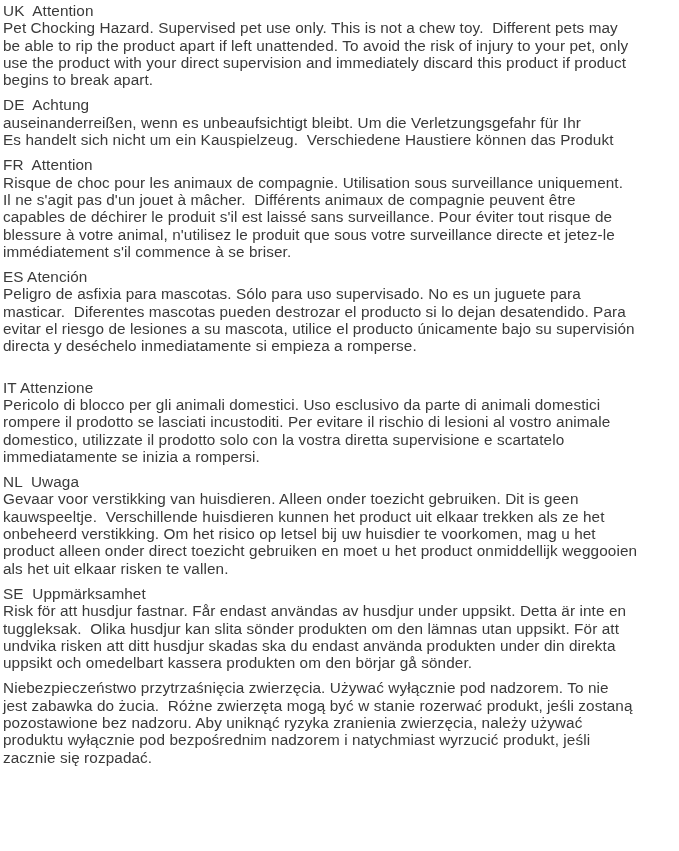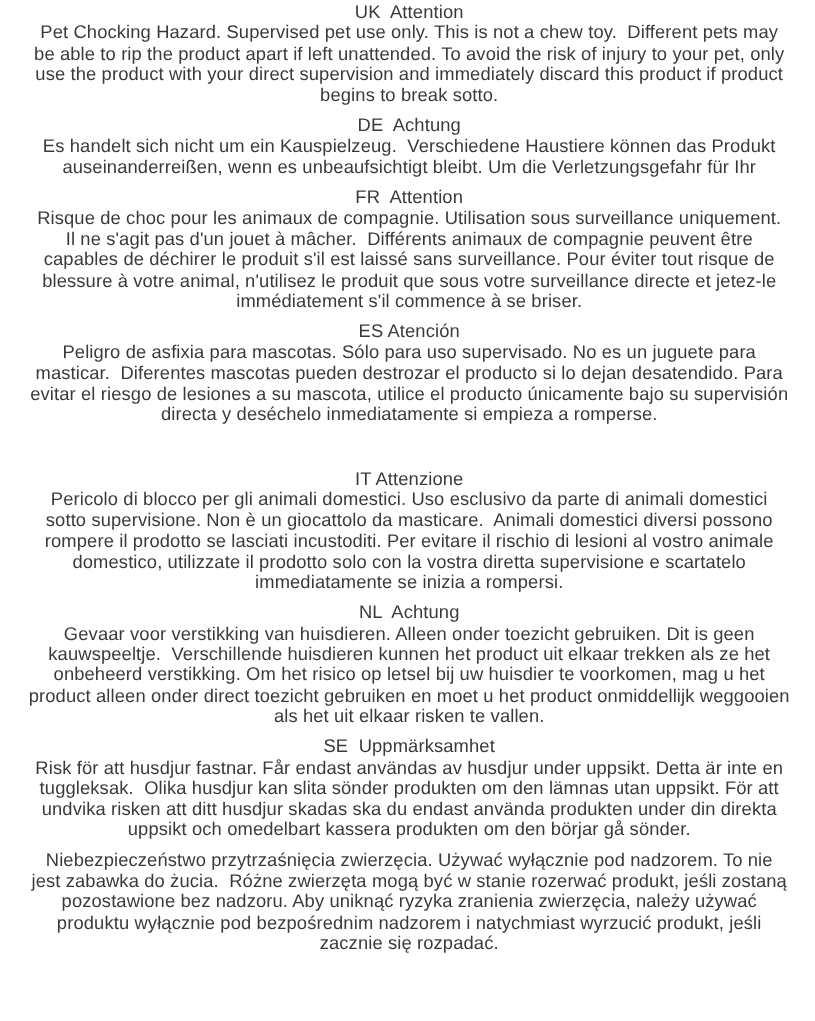--- a/index.html
+++ b/index.html
@@ -10,69 +10,67 @@
     overflow: hidden;
     font-family: "Liberation Sans", "DejaVu Sans", sans-serif;
     font-size: 15.3px;
     line-height: 17.3px;
     color: #3a3a3a;
     -webkit-font-smoothing: antialiased;
   }
   .doc { padding: 2px 0 0 3px; }
   .warning-section { margin: 0; }
   .warning-section + .warning-section { margin-top: 8px; }
-  .warning-section.gap-large { margin-top: 36px; }
+  .warning-section.gap-large { margin-top: 24px; }
   .section-header, .warning-line {
     white-space: pre;
     letter-spacing: 0.1px;
-    text-align: center;
   }
 </style>
 </head>
 <body style="background: rgb(255, 255, 255); color: rgb(58, 58, 58);">
 
 <div class="doc">
   <div id="sections">
       <section class="warning-section">
         <div class="section-header">UK  Attention</div>
         <div class="warning-line">Pet Chocking Hazard. Supervised pet use only. This is not a chew toy.  Different pets may</div>
         <div class="warning-line">be able to rip the product apart if left unattended. To avoid the risk of injury to your pet, only</div>
         <div class="warning-line">use the product with your direct supervision and immediately discard this product if product</div>
-        <div class="warning-line">begins to break sotto.</div>
+        <div class="warning-line">begins to break apart.</div>
       </section>
       <section class="warning-section">
         <div class="section-header">DE  Achtung</div>
+        <div class="warning-line">auseinanderreißen, wenn es unbeaufsichtigt bleibt. Um die Verletzungsgefahr für Ihr</div>
         <div class="warning-line">Es handelt sich nicht um ein Kauspielzeug.  Verschiedene Haustiere können das Produkt</div>
-        <div class="warning-line">auseinanderreißen, wenn es unbeaufsichtigt bleibt. Um die Verletzungsgefahr für Ihr</div>
       </section>
       <section class="warning-section">
         <div class="section-header">FR  Attention</div>
         <div class="warning-line">Risque de choc pour les animaux de compagnie. Utilisation sous surveillance uniquement.</div>
         <div class="warning-line">Il ne s'agit pas d'un jouet à mâcher.  Différents animaux de compagnie peuvent être</div>
         <div class="warning-line">capables de déchirer le produit s'il est laissé sans surveillance. Pour éviter tout risque de</div>
         <div class="warning-line">blessure à votre animal, n'utilisez le produit que sous votre surveillance directe et jetez-le</div>
         <div class="warning-line">immédiatement s'il commence à se briser.</div>
       </section>
       <section class="warning-section">
         <div class="section-header">ES Atención</div>
         <div class="warning-line">Peligro de asfixia para mascotas. Sólo para uso supervisado. No es un juguete para</div>
         <div class="warning-line">masticar.  Diferentes mascotas pueden destrozar el producto si lo dejan desatendido. Para</div>
         <div class="warning-line">evitar el riesgo de lesiones a su mascota, utilice el producto únicamente bajo su supervisión</div>
         <div class="warning-line">directa y deséchelo inmediatamente si empieza a romperse.</div>
       </section>
       <section class="warning-section gap-large">
         <div class="section-header">IT Attenzione</div>
         <div class="warning-line">Pericolo di blocco per gli animali domestici. Uso esclusivo da parte di animali domestici</div>
-        <div class="warning-line">sotto supervisione. Non è un giocattolo da masticare.  Animali domestici diversi possono</div>
         <div class="warning-line">rompere il prodotto se lasciati incustoditi. Per evitare il rischio di lesioni al vostro animale</div>
         <div class="warning-line">domestico, utilizzate il prodotto solo con la vostra diretta supervisione e scartatelo</div>
         <div class="warning-line">immediatamente se inizia a rompersi.</div>
       </section>
       <section class="warning-section">
-        <div class="section-header">NL  Achtung</div>
+        <div class="section-header">NL  Uwaga</div>
         <div class="warning-line">Gevaar voor verstikking van huisdieren. Alleen onder toezicht gebruiken. Dit is geen</div>
         <div class="warning-line">kauwspeeltje.  Verschillende huisdieren kunnen het product uit elkaar trekken als ze het</div>
         <div class="warning-line">onbeheerd verstikking. Om het risico op letsel bij uw huisdier te voorkomen, mag u het</div>
         <div class="warning-line">product alleen onder direct toezicht gebruiken en moet u het product onmiddellijk weggooien</div>
         <div class="warning-line">als het uit elkaar risken te vallen.</div>
       </section>
       <section class="warning-section">
         <div class="section-header">SE  Uppmärksamhet</div>
         <div class="warning-line">Risk för att husdjur fastnar. Får endast användas av husdjur under uppsikt. Detta är inte en</div>
         <div class="warning-line">tuggleksak.  Olika husdjur kan slita sönder produkten om den lämnas utan uppsikt. För att</div>

